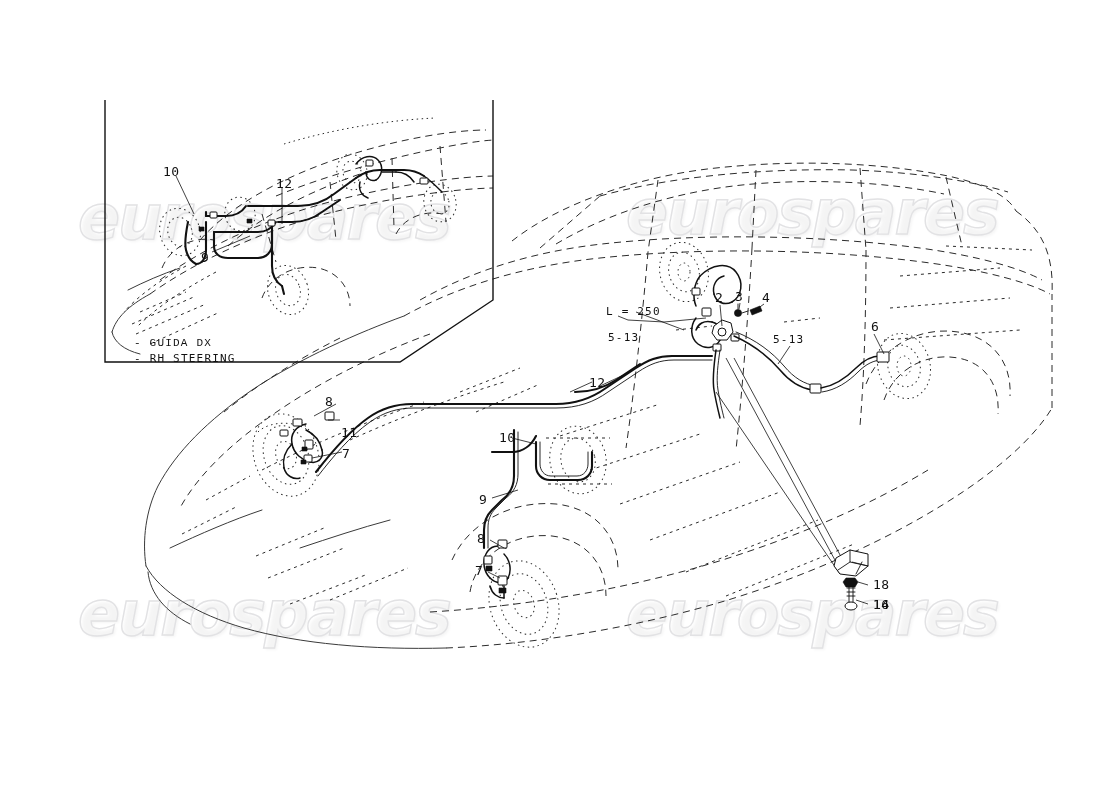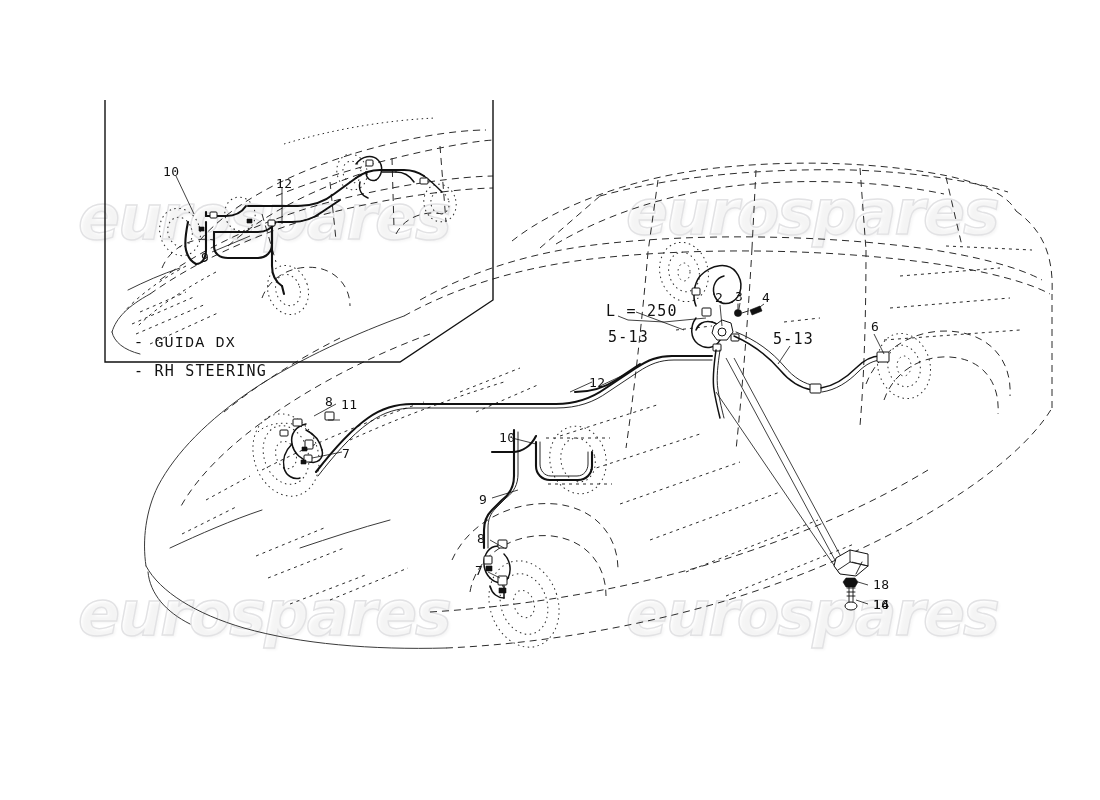--- a/index.html
+++ b/index.html
@@ -11,21 +11,21 @@
   .wm{position:absolute;font-family:"DejaVu Sans",sans-serif;font-weight:700;
       font-style:italic;letter-spacing:-2px;color:transparent;
       -webkit-text-stroke:1.4px #e2e2e4;
       text-shadow:2px 2px 3px rgba(0,0,0,0.045);
       white-space:nowrap;user-select:none;pointer-events:none;}
 
   .lbl{position:absolute;font-family:"DejaVu Sans Mono","Liberation Mono",monospace;
        font-size:12px;color:#111;white-space:nowrap;letter-spacing:0.5px;}
   .lbl.big{font-size:13px;}
   .notes{position:absolute;font-family:"DejaVu Sans Mono","Liberation Mono",monospace;
-         font-size:15px;color:#111;letter-spacing:1.2px;line-height:15px;white-space:pre;}
+         font-size:11px;color:#111;letter-spacing:1.2px;line-height:15px;white-space:pre;}
 </style>
 </head>
 <body>
 
 <div id="stage">
 
   <div class="wm" style="left:78px;top:181px;font-size:62px;">eurospares</div>
   <div class="wm" style="left:626px;top:176px;font-size:62px;">eurospares</div>
   <div class="wm" style="left:78px;top:577px;font-size:62px;">eurospares</div>
   <div class="wm" style="left:626px;top:577px;font-size:62px;">eurospares</div>
@@ -363,32 +363,32 @@
 
       <path class="lead" d="M176,176 L194,214"></path>
       <path class="lead" d="M282,188 L282,224"></path>
       <path class="lead" d="M212,252 L250,236"></path>
     </g>
 
     <path class="frame" d="M105,100 L105,362 L400,362 L493,300 L493,100"></path>
   </svg>
 
   <div class="notes" style="left:134px;top:336px;font-family:Liberation Mono, monospace;">- GUIDA DX</div>
-  <div class="notes" style="left:134px;top:364px;text-align:center;">- RH STEERING</div>
+  <div class="notes" style="left:134px;top:351px;text-align:center;">- RH STEERING</div>
 
   <div class="lbl big" style="left:163px;top:164px;">10</div>
   <div class="lbl big" style="left:276px;top:176px;">12</div>
   <div class="lbl big" style="left:201px;top:250px;">9</div>
 
   <div class="lbl big" style="left:715px;top:290px;">2</div>
   <div class="lbl big" style="left:735px;top:289px;">3</div>
   <div class="lbl big" style="left:762px;top:290px;">4</div>
   <div class="lbl big" style="left:871px;top:319px;">6</div>
   <div class="lbl big" style="left:325px;top:394px;">8</div>
-  <div class="lbl big" style="left:341px;top:397px;text-align:center;">11</div>
+  <div class="lbl big" style="left:341px;top:425px;text-align:center;">11</div>
   <div class="lbl big" style="left:342px;top:446px;">7</div>
   <div class="lbl big" style="left:589px;top:375px;">12</div>
   <div class="lbl big" style="left:499px;top:430px;">10</div>
   <div class="lbl big" style="left:479px;top:492px;">9</div>
   <div class="lbl big" style="left:477px;top:531px;">8</div>
   <div class="lbl big" style="left:475px;top:563px;">7</div>
   <div class="lbl big" style="left:873px;top:572px;margin-top:25px;">14</div>
   <div class="lbl big" style="left:873px;top:577px;">18</div>
   <div class="lbl big" style="left:873px;top:597px;">16</div>
 

